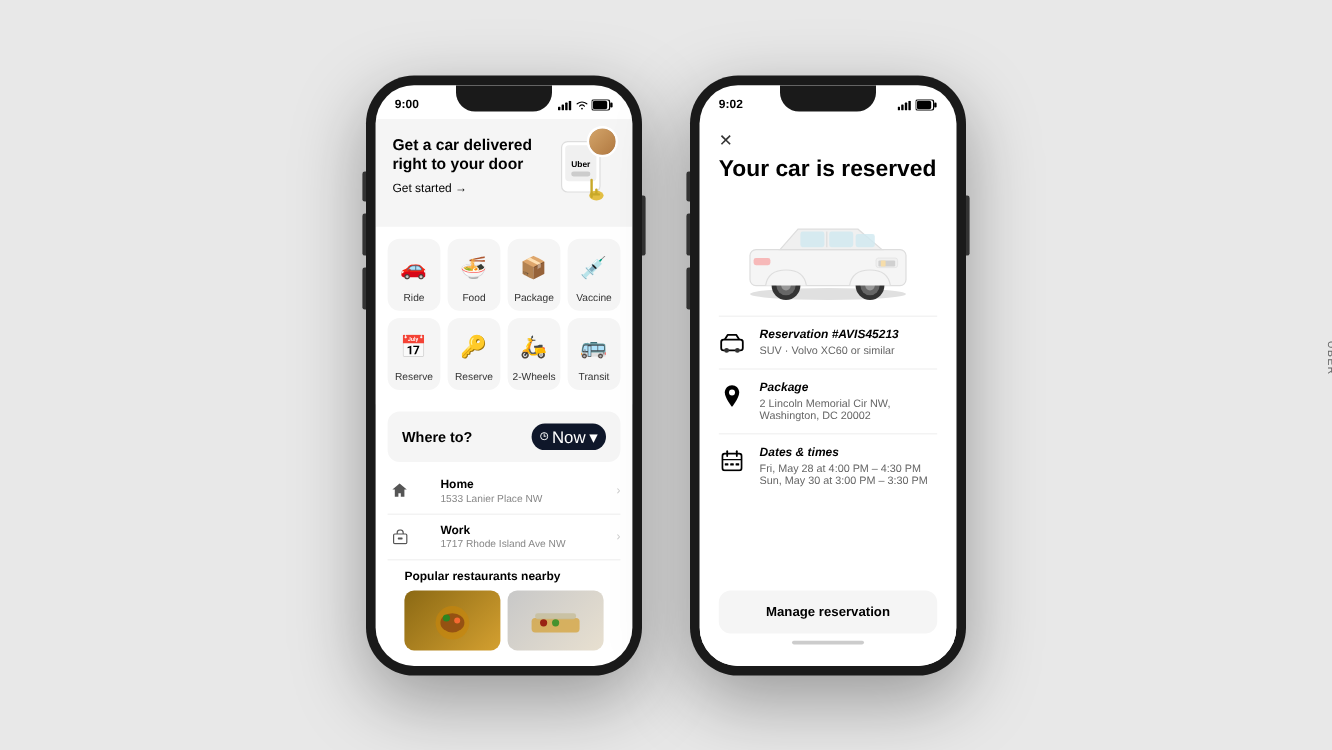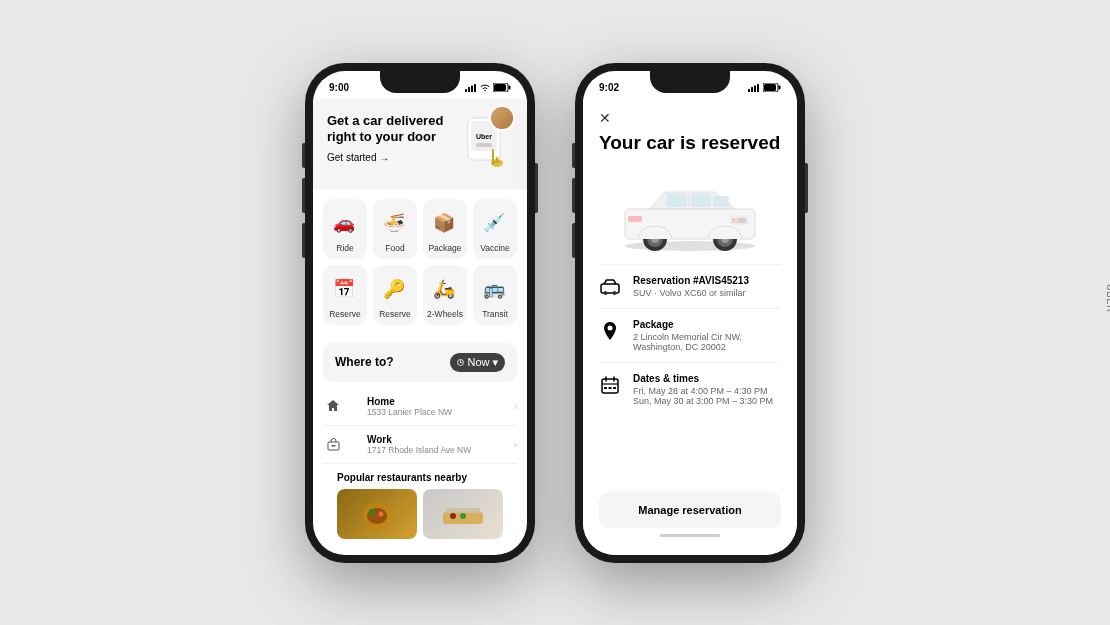--- a/index.html
+++ b/index.html
@@ -189,23 +189,23 @@
       justify-content: space-between;
     }
 
     .where-to-text {
       font-size: 12px;
       font-weight: 600;
       color: #000;
     }
 
     .now-badge {
-      background: #404040;
+      background: #0f172a;
       color: #fff;
-      font-size: 11px;
+      font-size: 14px;
       padding: 3px 7px;
       border-radius: 20px;
       display: flex;
       align-items: center;
       gap: 3px;
       font-weight: 500;
     }
 
     
     .location-rows {
@@ -341,20 +341,21 @@
       margin-top: 1px;
     }
 
     .detail-content {}
 
     .detail-label {
       font-size: 10px;
       font-weight: 700;
       color: #000;
       margin-bottom: 2px;
+      font-style: italic;
     }
 
     .detail-sublabel {
       font-size: 9px;
       color: #666;
     }
 
     
     .manage-btn-container {
       position: absolute;

